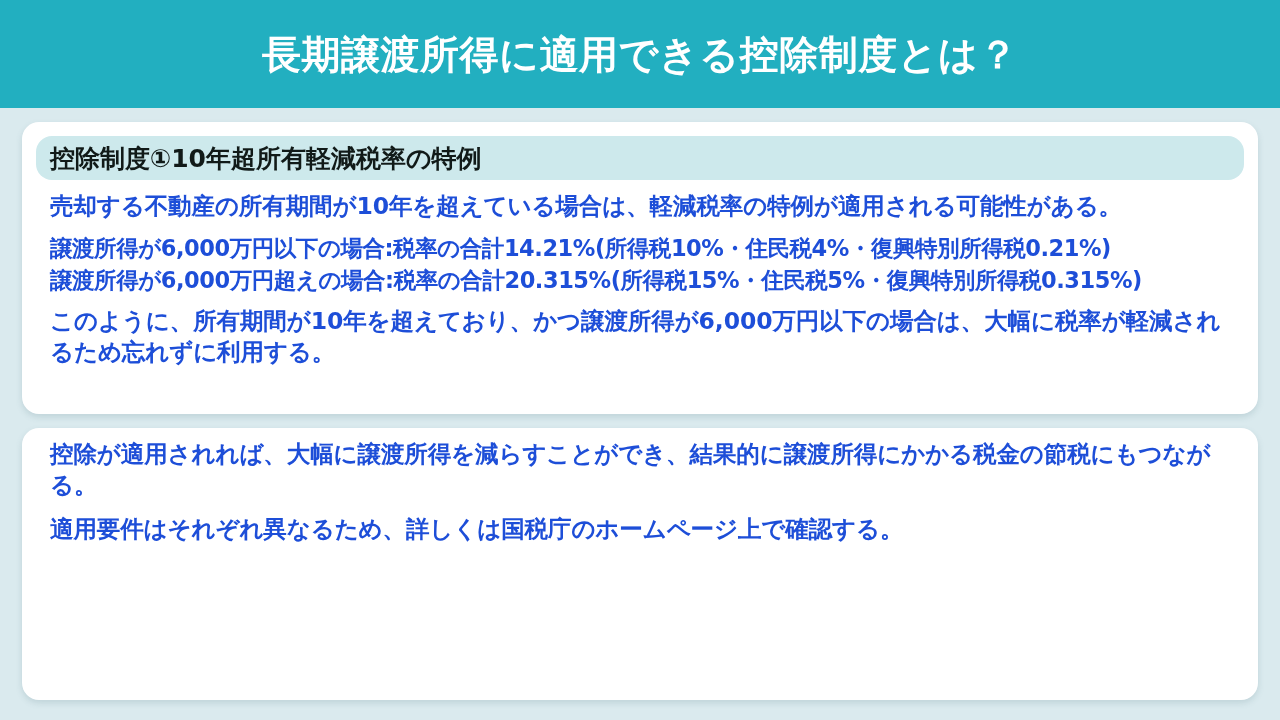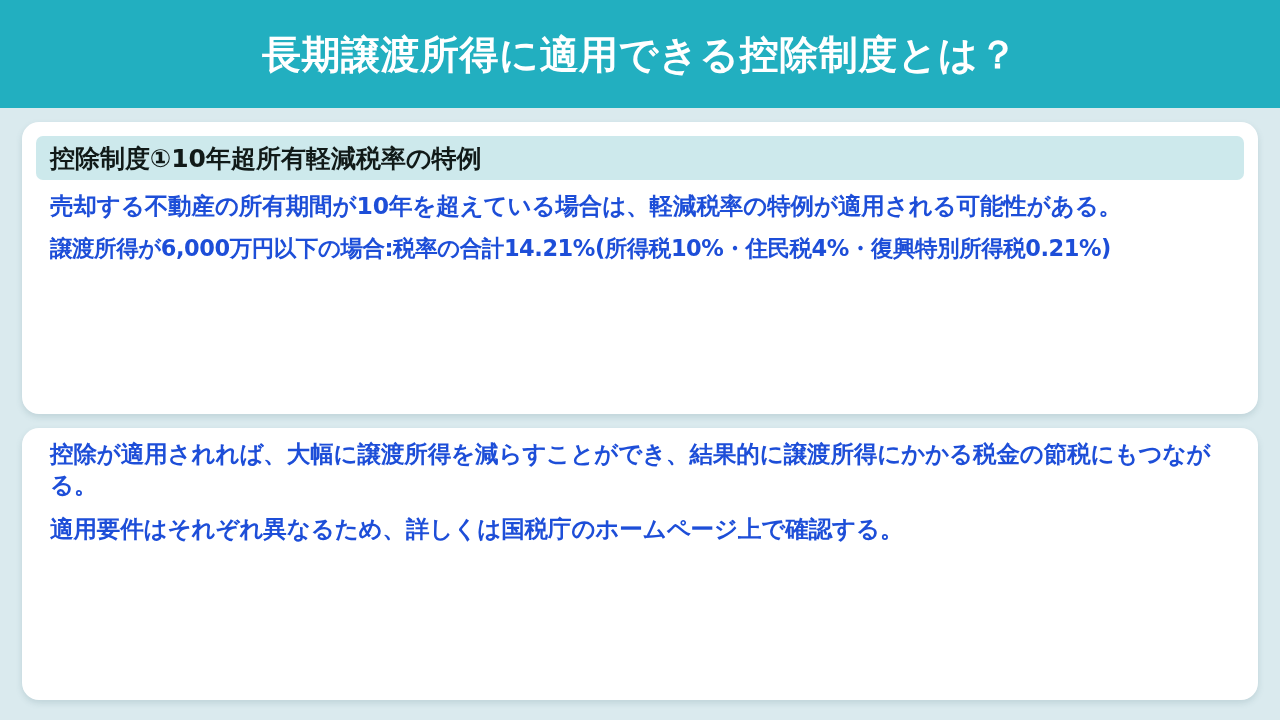--- a/index.html
+++ b/index.html
@@ -36,21 +36,21 @@
     box-shadow:0 3px 6px rgba(70,110,120,.18);
     overflow:hidden;
   }
   #card-1 { top:122px; height:292px; }
   #card-2 { top:428px; height:272px; }
 
   .card-head {
     margin:14px 14px 0 14px;
     height:44px;
     background:#cde9ec;
-    border-radius:7px;
+    border-radius:16px;
     display:flex; align-items:center;
     padding:0 14px;
   }
   .card-head-title {
     font-size:25px;
     font-weight:700;
     color:#111a18;
     line-height:1;
     white-space:nowrap;
   }
@@ -86,21 +86,23 @@
   </div>
 
   <section class="card" id="card-1">
     <div class="card-head">
       <span class="card-head-title">控除制度①10年超所有軽減税率の特例</span>
     </div>
     <div class="card-body">
       <p class="para">売却する不動産の所有期間が10年を超えている場合は、軽減税率の特例が適用される可能性がある。</p>
       <div class="blue-block">
         <div class="blue-line">譲渡所得が6,000万円以下の場合:税率の合計14.21%(所得税10%・住民税4%・復興特別所得税0.21%)</div>
+        <div class="blue-line">譲渡所得が6,000万円超えの場合:税率の合計20.315%(所得税15%・住民税5%・復興特別所得税0.315%)</div>
       </div>
+      <p class="para">このように、所有期間が10年を超えており、かつ譲渡所得が6,000万円以下の場合は、大幅に税率が軽減されるため忘れずに利用する。</p>
     </div>
   </section>
 
   <section class="card" id="card-2">
     <div class="card-body">
       <p class="para">控除が適用されれば、大幅に譲渡所得を減らすことができ、結果的に譲渡所得にかかる税金の節税にもつながる。</p>
       <p class="para">適用要件はそれぞれ異なるため、詳しくは国税庁のホームページ上で確認する。</p>
     </div>
   </section>
 

